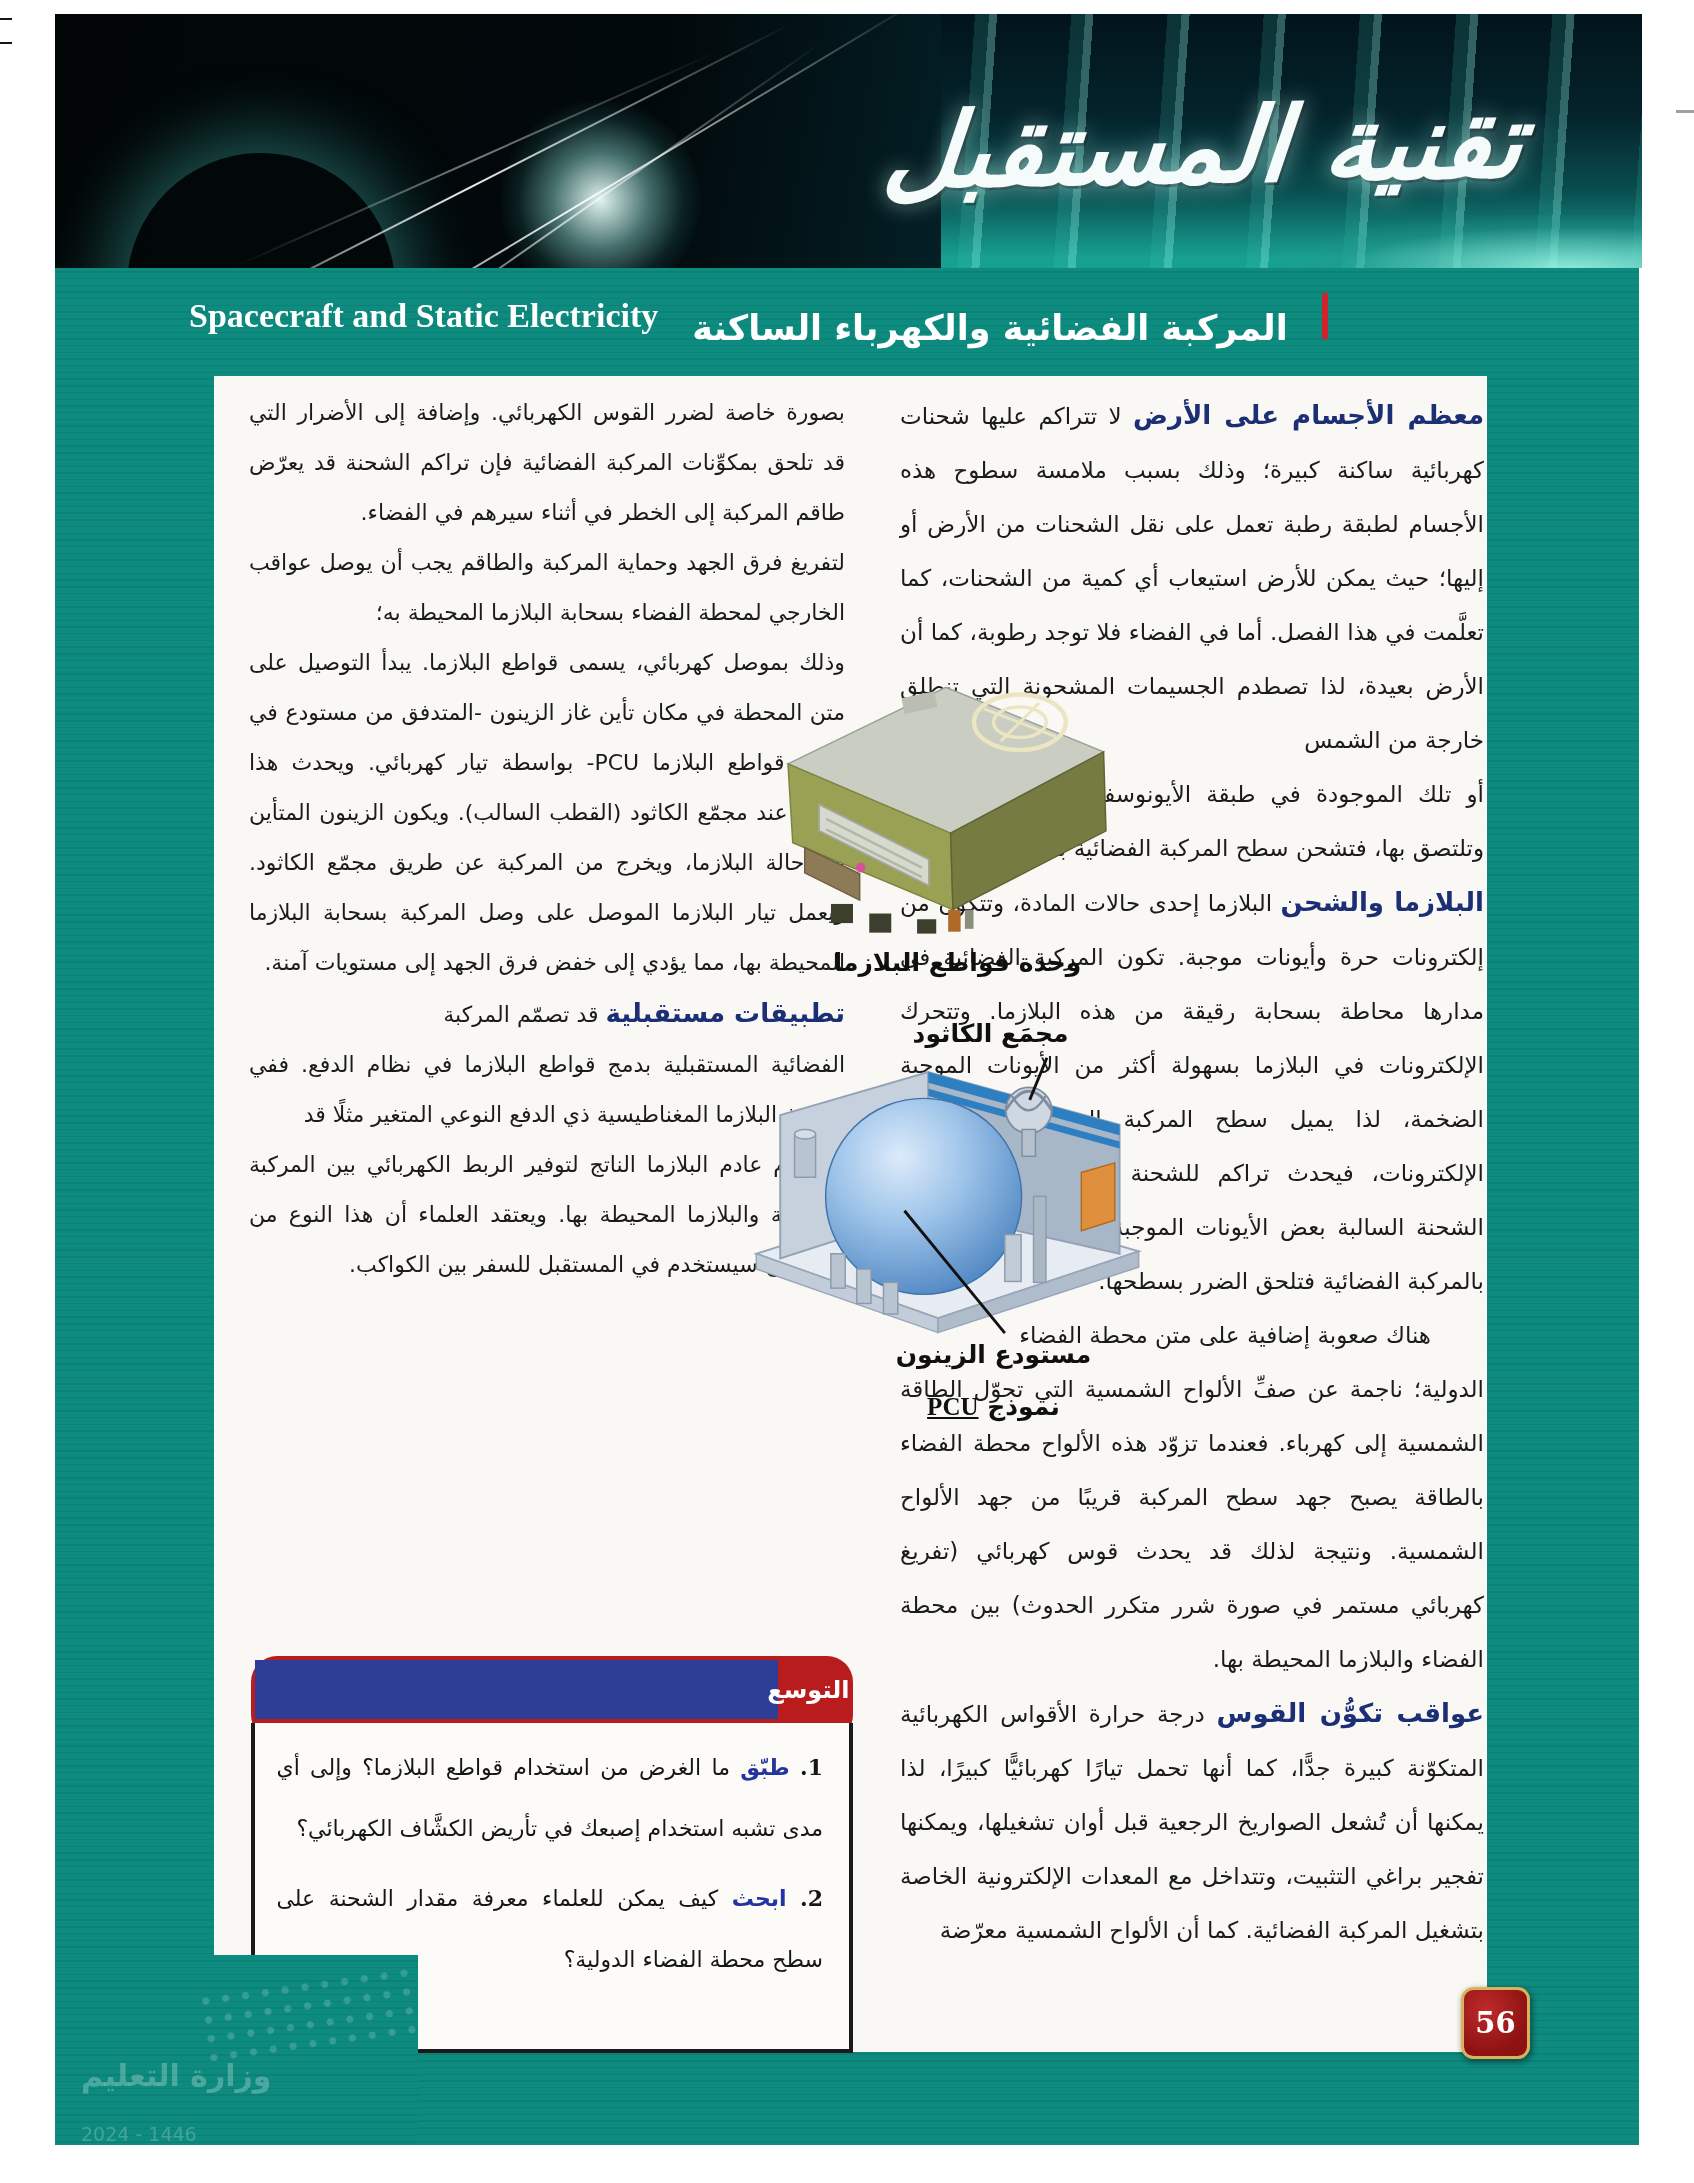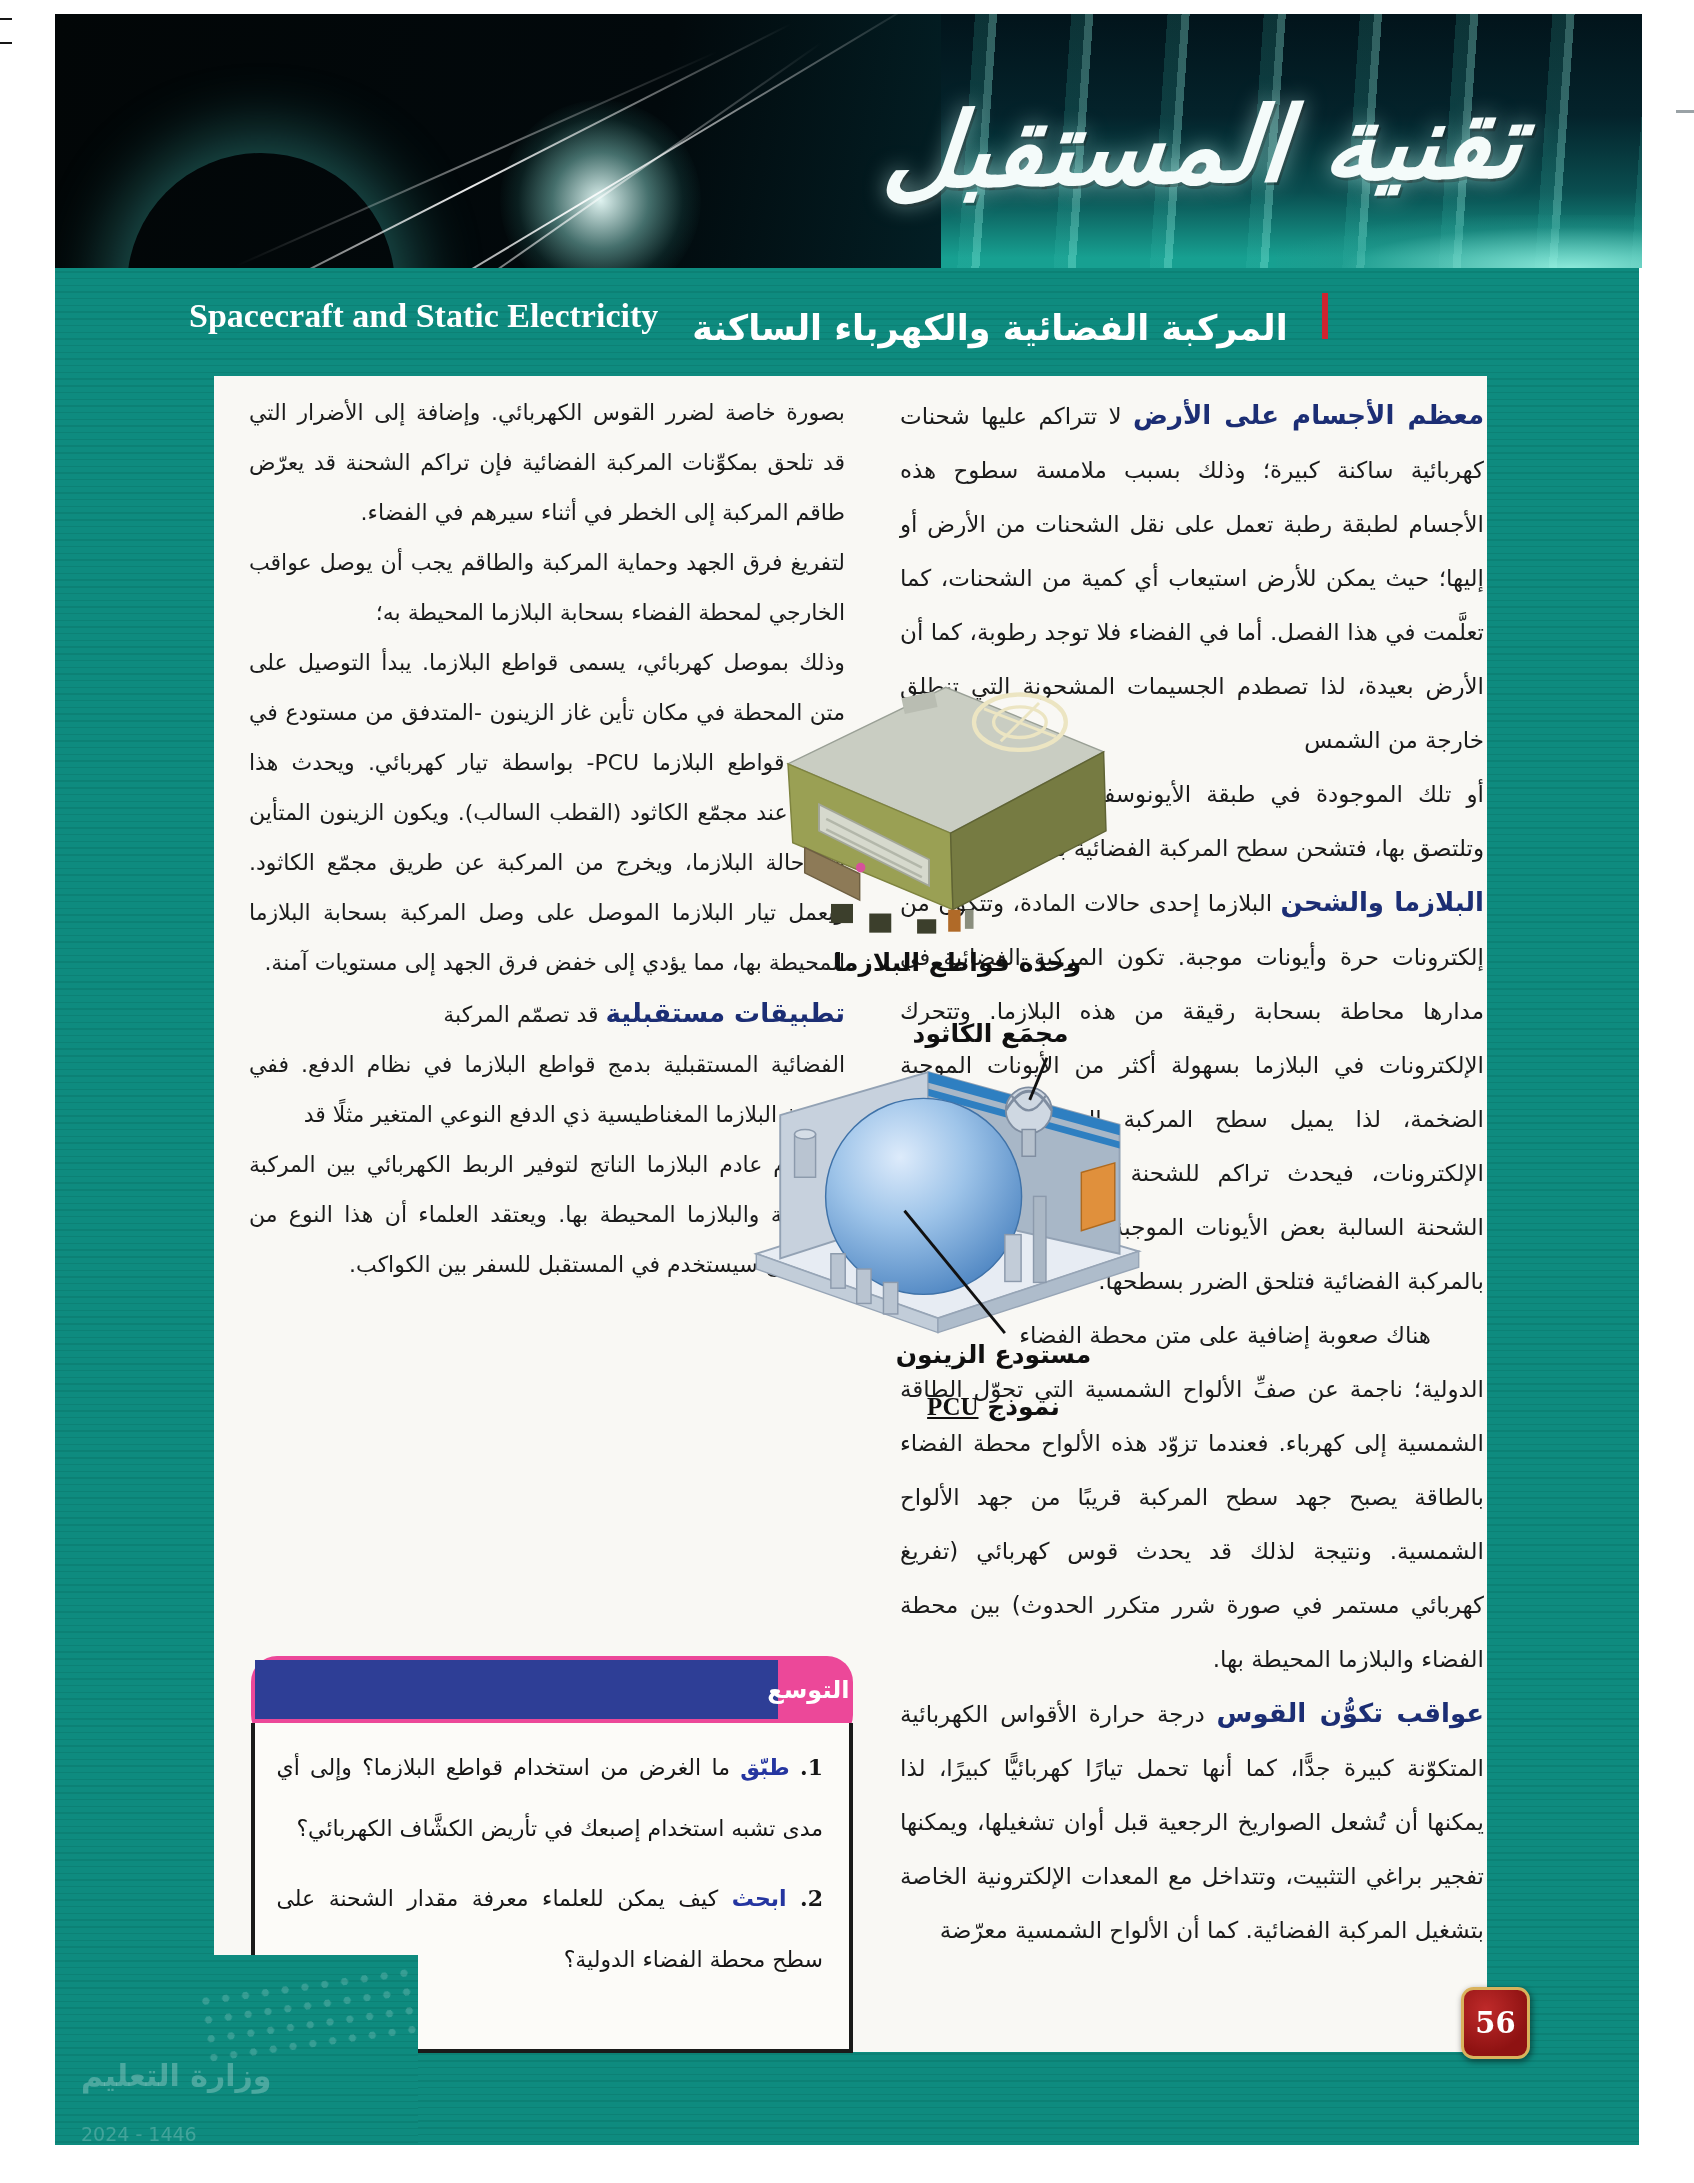--- a/index.html
+++ b/index.html
@@ -69,21 +69,21 @@
   .h-navy{color:#1c2e74;font-weight:bold;font-size:26px;}
   .wrap-left{margin-left:148px;}           
   .wrap-right{margin-right:86px;}         
   .wrap-right-wide{margin-right:151px;}
   .indent1{text-indent:53px;}
   .mt{margin-top:30px;}
   
   .fig{position:absolute;}
   .fig-caption{position:absolute;font-weight:bold;font-size:25px;color:#101010;text-align:center;direction:rtl;white-space:nowrap;}
   
-  .exp-bar{position:absolute;left:251px;top:1656px;width:602px;height:85px;background:#ec4899;border-radius:26px;}
+  .exp-bar{position:absolute;left:251px;top:1656px;width:602px;height:85px;background:#b91c1c;border-radius:26px;}
   .exp-bar .blue{position:absolute;left:3.8px;top:3.8px;width:523px;height:59px;background:#2e3e96;}
   .exp-bar .label{
     position:absolute;right:8.6px;top:0;height:67px;width:72px;display:flex;align-items:center;justify-content:center;
     color:#ffffff;font-weight:bold;font-size:24px;direction:rtl;
   }
   .exp-body{
     position:absolute;left:251px;top:1723px;width:602px;height:330px;background:#fcfbf8;
     border:4.3px solid #1a1a1a;border-top:none;box-sizing:border-box;
     direction:rtl;text-align:justify;font-size:22px;line-height:61px;color:#161616;
     padding:14.4px 26px 0 21.5px;

